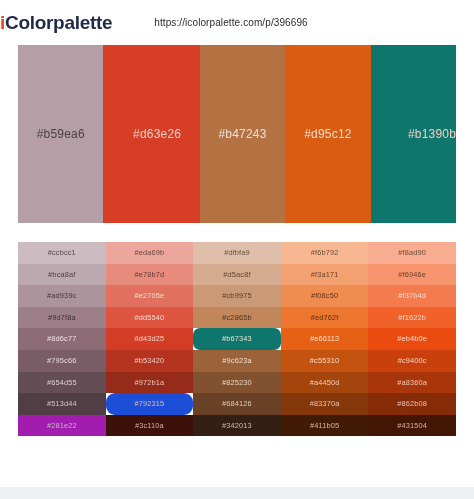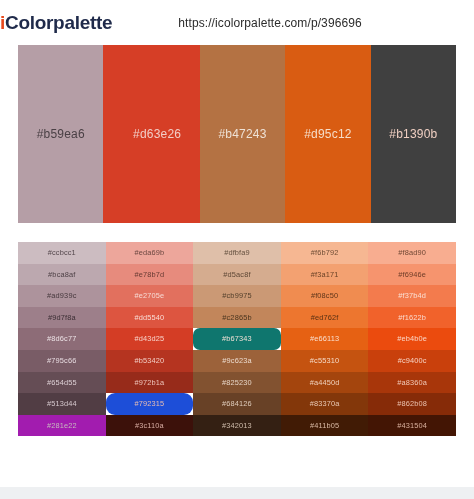--- a/index.html
+++ b/index.html
@@ -33,22 +33,22 @@
     font-size: 19px;
     font-weight: bold;
     letter-spacing: -0.3px;
     white-space: nowrap;
     line-height: 1;
   }
   .brand .brand-i { color: #e8491d; }
   .brand .brand-rest { color: #1f2a4a; }
 
   .header-url {
-    margin-left: 66px;
-    font-size: 12px;
+    margin-left: 42px;
+    font-size: 10px;
     color: #2c2c2c;
     white-space: nowrap;
     letter-spacing: 0.1px;
   }
 
   
   .main-strip-wrap {
     padding: 0 18px;
   }
   .main-strip {
@@ -130,21 +130,21 @@
         </div>
         <div class="main-swatch" style="background: rgb(214, 62, 38); padding-left: 11px;">
           <span class="main-swatch-label" style="color: rgb(242, 205, 198);">#d63e26</span>
         </div>
         <div class="main-swatch" style="background: rgb(180, 114, 67);">
           <span class="main-swatch-label" style="color: rgb(239, 226, 214);">#b47243</span>
         </div>
         <div class="main-swatch" style="background: rgb(217, 92, 18);">
           <span class="main-swatch-label" style="color: rgb(246, 221, 201);">#d95c12</span>
         </div>
-        <div class="main-swatch" style="background: #404040;">
+        <div class="main-swatch" style="background: #0f766e; justify-content: flex-end;">
           <span class="main-swatch-label" style="color: rgb(240, 207, 194);">#b1390b</span>
         </div>
       </div>
   </div>
 
   <div class="strip-gap"></div>
 
   <div class="grid-wrap">
     <table class="grid">
       <tbody id="grid-body">

